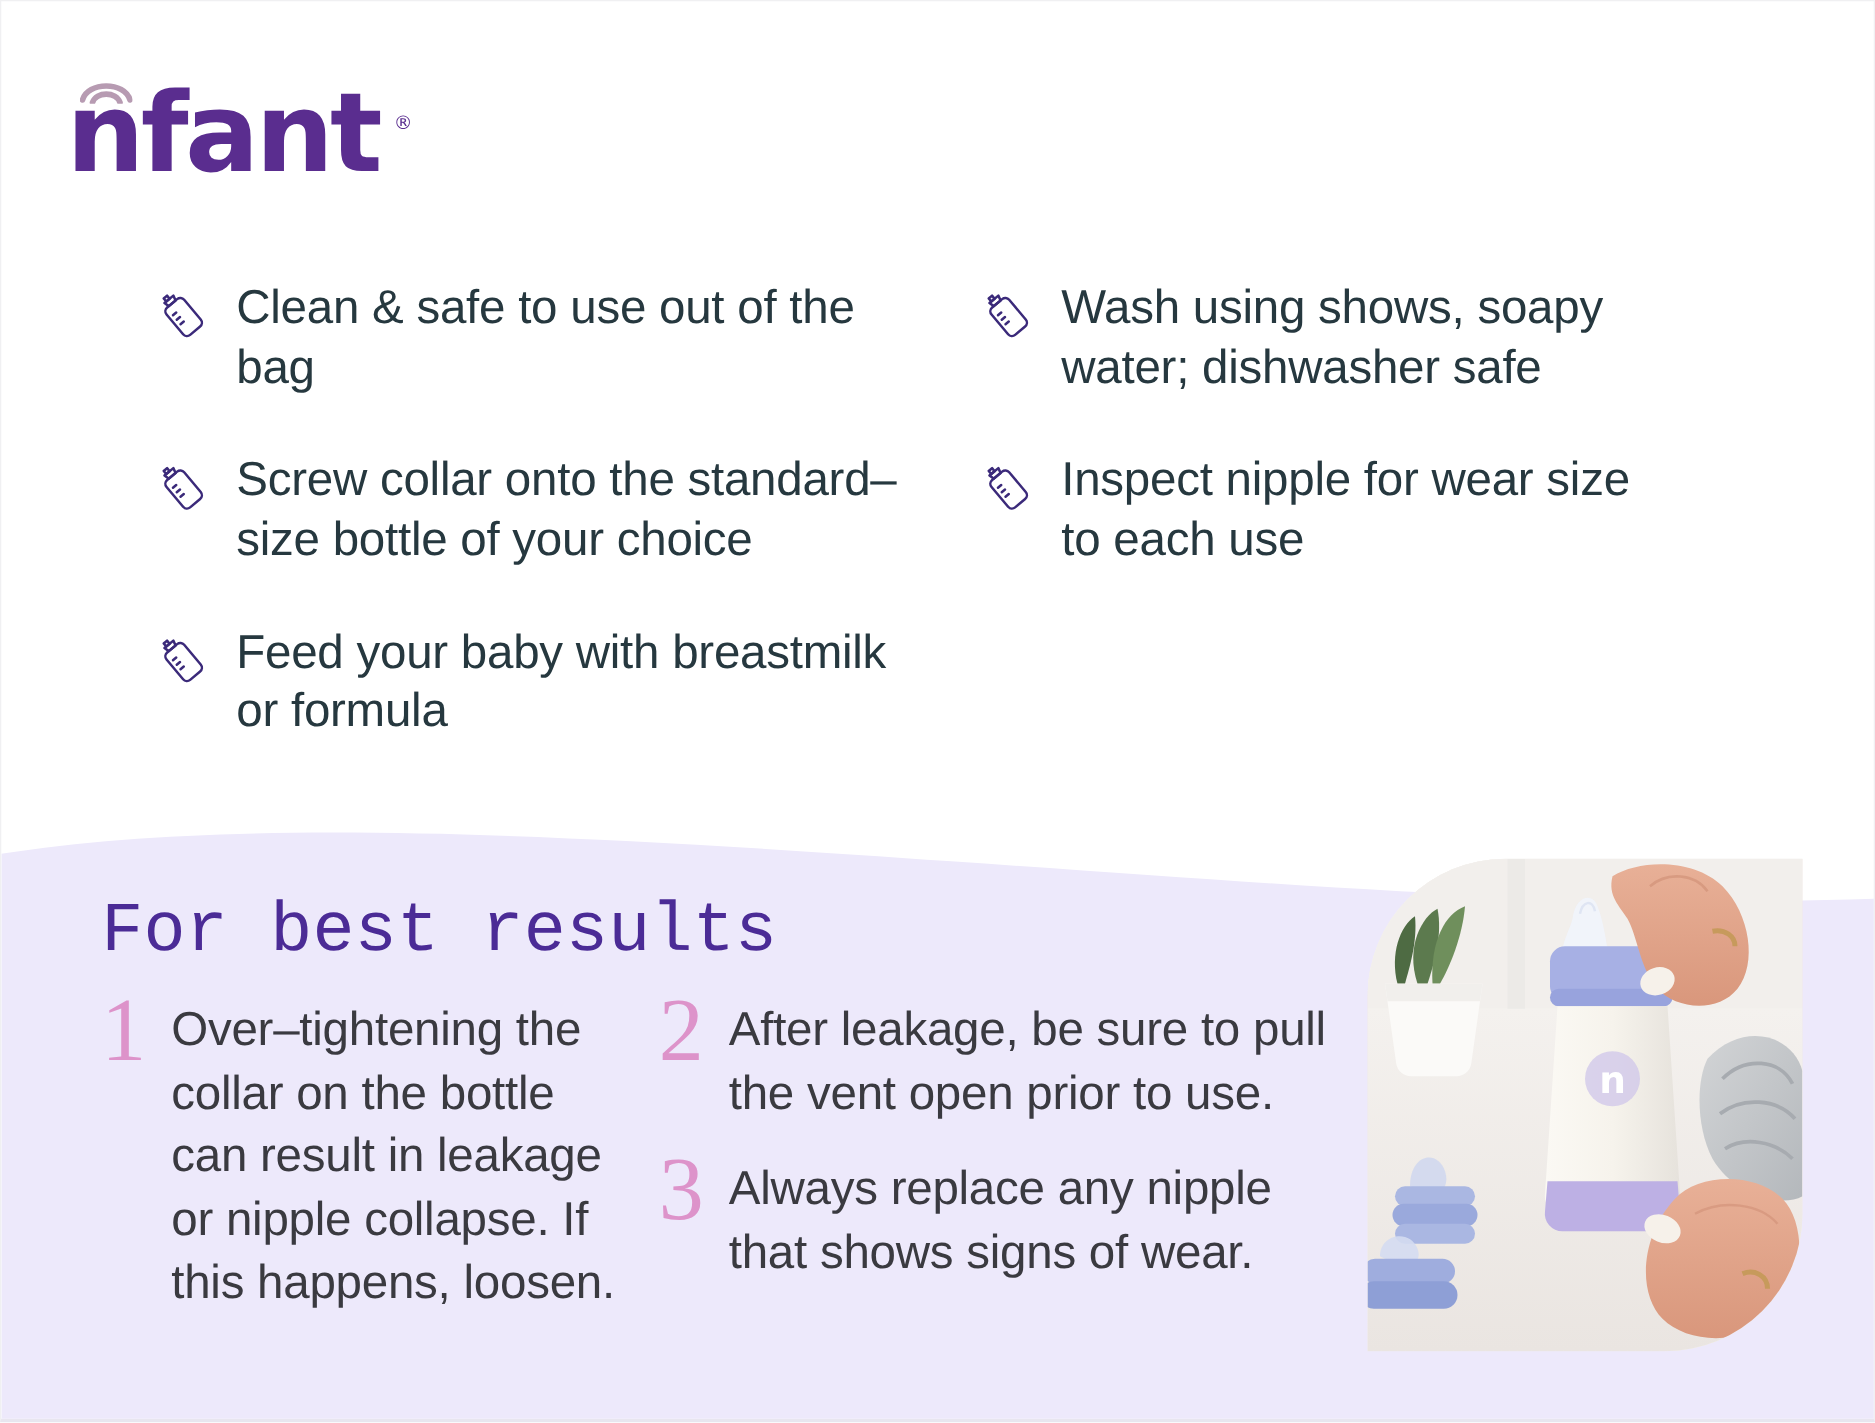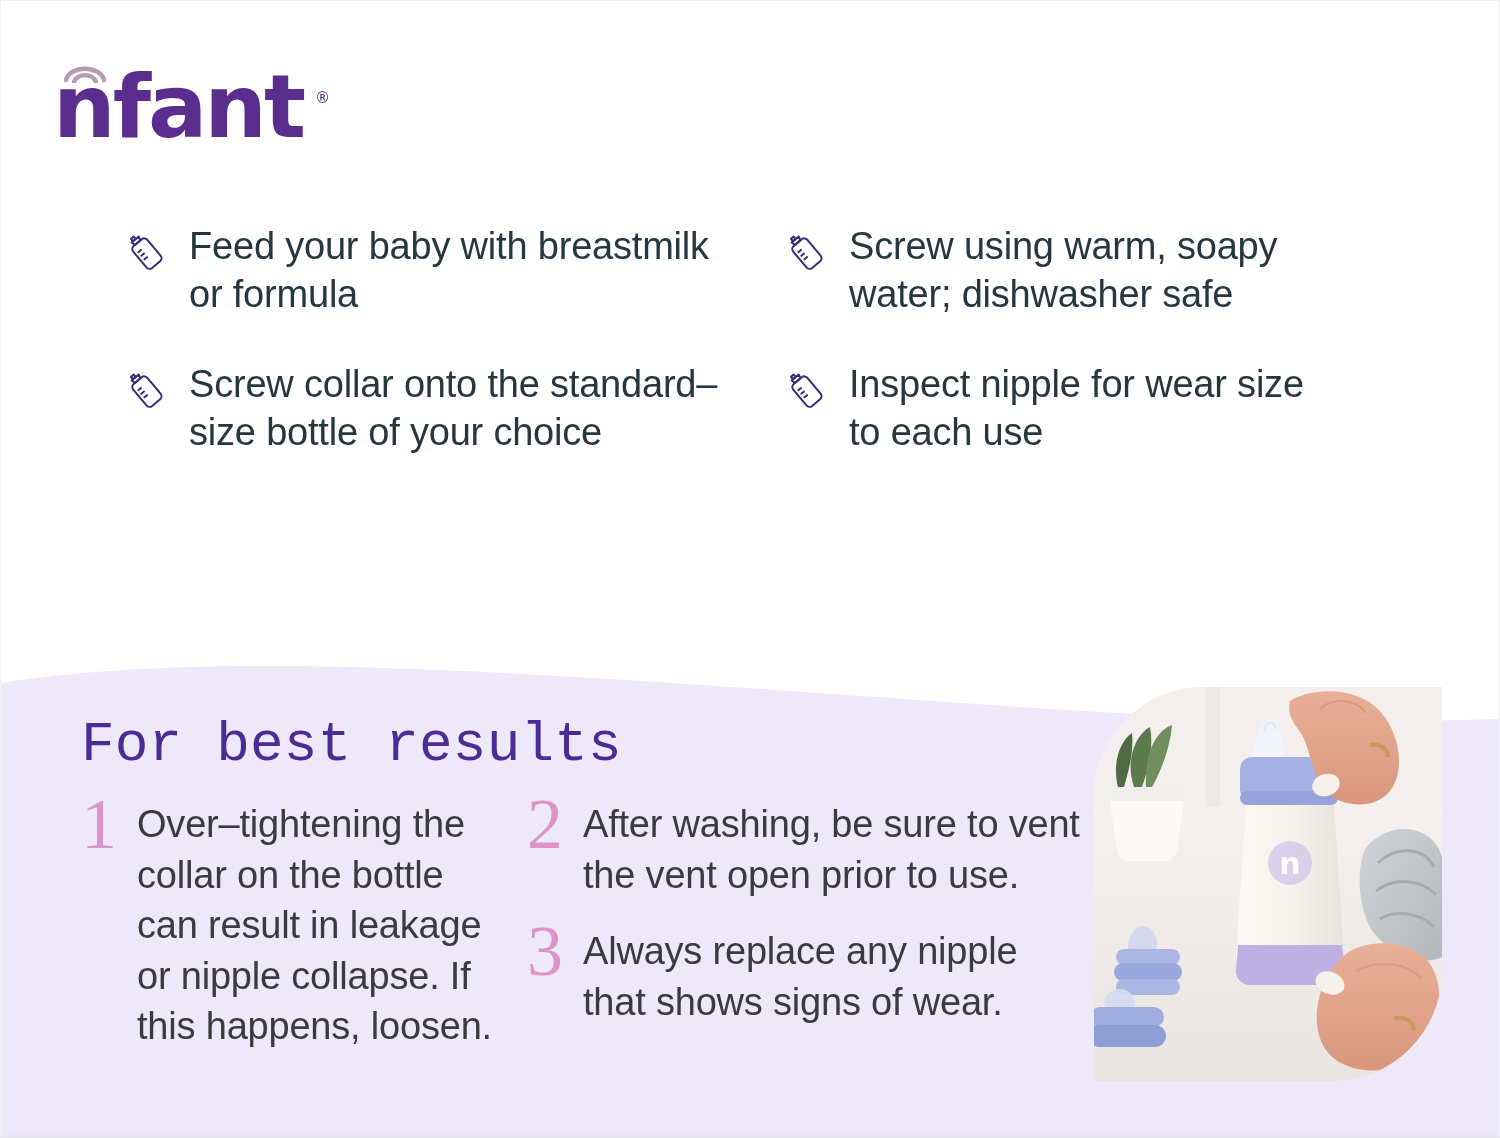--- a/index.html
+++ b/index.html
@@ -189,65 +189,78 @@
       <path d="M10,21 C13,12 29,12 32,21" stroke="#b79bb2" stroke-width="4.5" fill="none" stroke-linecap="round"></path>
     </svg>
     <div id="logo-wordmark">nfant</div>
     <div id="logo-reg">®</div>
   </div>
 
   <div id="features">
 
     <div class="feature-col col-left">
 
+      <div class="feature-item">
+        <svg class="feature-icon" viewBox="0 0 46 46">
+          <g stroke="#3b2a7a" stroke-width="2" fill="none" stroke-linecap="round" stroke-linejoin="round" transform="rotate(-40 23 23)">
+            <path d="M21.5,4.5 h3.5 v3.2 h-3.5 z"></path>
+            <path d="M19.6,7.7 h9.3 l-1.1,4.1 h-7.1 z"></path>
+            <path d="M19.0,11.8 h10.4 a4,4 0 0 1 4,4 v20.6 a4,4 0 0 1 -4,4 h-10.4 a4,4 0 0 1 -4,-4 v-20.6 a4,4 0 0 1 4,-4 z"></path>
+            <path d="M18.6,19.5 h3.4"></path>
+            <path d="M18.6,24.2 h3.4"></path>
+            <path d="M18.6,28.9 h3.4"></path>
+          </g>
+        </svg>
+        <div class="feature-text">Clean &amp; safe to use out of the bag</div>
+      </div>
+
+      <div class="feature-item">
+        <svg class="feature-icon" viewBox="0 0 46 46">
+          <g stroke="#3b2a7a" stroke-width="2" fill="none" stroke-linecap="round" stroke-linejoin="round" transform="rotate(-40 23 23)">
+            <path d="M21.5,4.5 h3.5 v3.2 h-3.5 z"></path>
+            <path d="M19.6,7.7 h9.3 l-1.1,4.1 h-7.1 z"></path>
+            <path d="M19.0,11.8 h10.4 a4,4 0 0 1 4,4 v20.6 a4,4 0 0 1 -4,4 h-10.4 a4,4 0 0 1 -4,-4 v-20.6 a4,4 0 0 1 4,-4 z"></path>
+            <path d="M18.6,19.5 h3.4"></path>
+            <path d="M18.6,24.2 h3.4"></path>
+            <path d="M18.6,28.9 h3.4"></path>
+          </g>
+        </svg>
+        <div class="feature-text">Screw collar onto the standard–size bottle of your choice</div>
+      </div>
 
       <div class="feature-item">
         <svg class="feature-icon" viewBox="0 0 46 46">
           <g stroke="#3b2a7a" stroke-width="2" fill="none" stroke-linecap="round" stroke-linejoin="round" transform="rotate(-40 23 23)">
             <path d="M21.5,4.5 h3.5 v3.2 h-3.5 z"></path>
             <path d="M19.6,7.7 h9.3 l-1.1,4.1 h-7.1 z"></path>
             <path d="M19.0,11.8 h10.4 a4,4 0 0 1 4,4 v20.6 a4,4 0 0 1 -4,4 h-10.4 a4,4 0 0 1 -4,-4 v-20.6 a4,4 0 0 1 4,-4 z"></path>
             <path d="M18.6,19.5 h3.4"></path>
             <path d="M18.6,24.2 h3.4"></path>
             <path d="M18.6,28.9 h3.4"></path>
           </g>
         </svg>
         <div class="feature-text">Feed your baby with breastmilk or formula</div>
       </div>
 
-      <div class="feature-item">
-        <svg class="feature-icon" viewBox="0 0 46 46">
-          <g stroke="#3b2a7a" stroke-width="2" fill="none" stroke-linecap="round" stroke-linejoin="round" transform="rotate(-40 23 23)">
-            <path d="M21.5,4.5 h3.5 v3.2 h-3.5 z"></path>
-            <path d="M19.6,7.7 h9.3 l-1.1,4.1 h-7.1 z"></path>
-            <path d="M19.0,11.8 h10.4 a4,4 0 0 1 4,4 v20.6 a4,4 0 0 1 -4,4 h-10.4 a4,4 0 0 1 -4,-4 v-20.6 a4,4 0 0 1 4,-4 z"></path>
-            <path d="M18.6,19.5 h3.4"></path>
-            <path d="M18.6,24.2 h3.4"></path>
-            <path d="M18.6,28.9 h3.4"></path>
-          </g>
-        </svg>
-        <div class="feature-text">Screw collar onto the standard–size bottle of your choice</div>
-      </div>
-
     </div>
 
     <div class="feature-col col-right">
 
       <div class="feature-item">
         <svg class="feature-icon" viewBox="0 0 46 46">
           <g stroke="#3b2a7a" stroke-width="2" fill="none" stroke-linecap="round" stroke-linejoin="round" transform="rotate(-40 23 23)">
             <path d="M21.5,4.5 h3.5 v3.2 h-3.5 z"></path>
             <path d="M19.6,7.7 h9.3 l-1.1,4.1 h-7.1 z"></path>
             <path d="M19.0,11.8 h10.4 a4,4 0 0 1 4,4 v20.6 a4,4 0 0 1 -4,4 h-10.4 a4,4 0 0 1 -4,-4 v-20.6 a4,4 0 0 1 4,-4 z"></path>
             <path d="M18.6,19.5 h3.4"></path>
             <path d="M18.6,24.2 h3.4"></path>
             <path d="M18.6,28.9 h3.4"></path>
           </g>
         </svg>
-        <div class="feature-text">Screw using warm, soapy water; dishwasher safe</div>
+        <div class="feature-text">Wash using shows, soapy water; dishwasher safe</div>
       </div>
 
 
       <div class="feature-item">
         <svg class="feature-icon" viewBox="0 0 46 46">
           <g stroke="#3b2a7a" stroke-width="2" fill="none" stroke-linecap="round" stroke-linejoin="round" transform="rotate(-40 23 23)">
             <path d="M21.5,4.5 h3.5 v3.2 h-3.5 z"></path>
             <path d="M19.6,7.7 h9.3 l-1.1,4.1 h-7.1 z"></path>
             <path d="M19.0,11.8 h10.4 a4,4 0 0 1 4,4 v20.6 a4,4 0 0 1 -4,4 h-10.4 a4,4 0 0 1 -4,-4 v-20.6 a4,4 0 0 1 4,-4 z"></path>
             <path d="M18.6,19.5 h3.4"></path>
@@ -269,21 +282,21 @@
       <div id="tips-left">
         <div class="tip">
           <div class="tip-number">1</div>
           <div class="tip-text">Over–tightening the collar on the bottle can result in leakage or nipple collapse. If this happens, loosen.</div>
         </div>
       </div>
 
       <div id="tips-right">
         <div class="tip">
           <div class="tip-number">2</div>
-          <div class="tip-text">After washing, be sure to vent the vent open prior to use.</div>
+          <div class="tip-text">After leakage, be sure to pull the vent open prior to use.</div>
         </div>
         <div class="tip">
           <div class="tip-number">3</div>
           <div class="tip-text">Always replace any nipple that shows signs of wear.</div>
         </div>
       </div>
 
     </div>
   </div>
 

